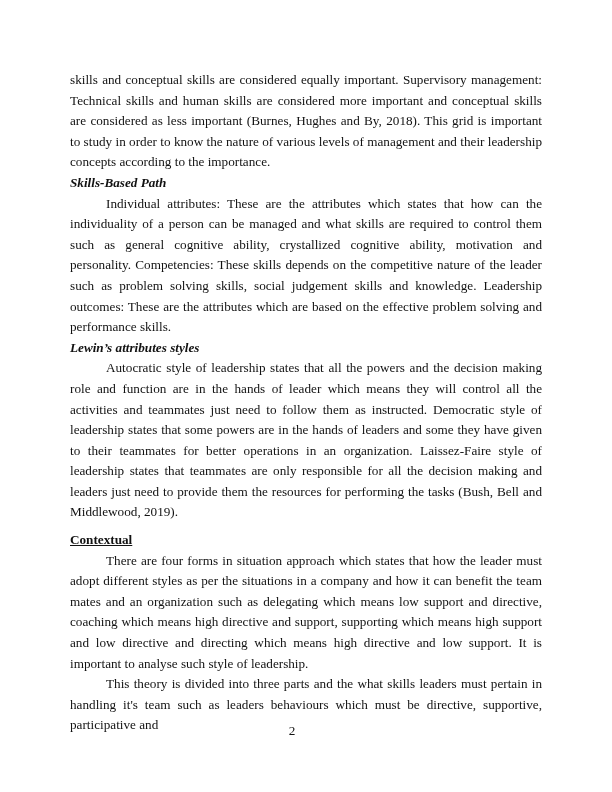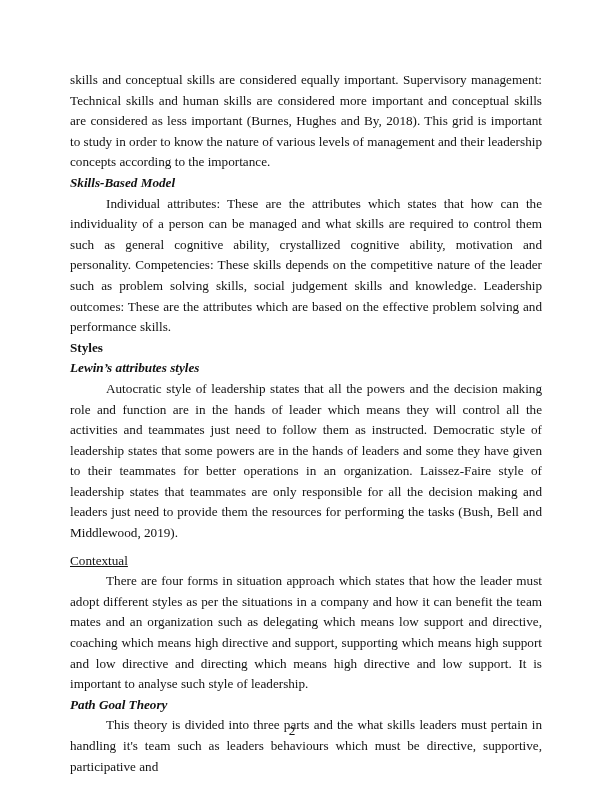--- a/index.html
+++ b/index.html
@@ -40,55 +40,53 @@
   }
   .h-bold-italic {
     font-weight: bold;
     font-style: italic;
   }
   .h-bold {
     font-weight: bold;
   }
   .h-underline {
     text-decoration: underline;
-    font-weight: normal;
+    font-weight: bold;
   }
   .gap-before {
     margin-top: 7px;
   }
   .page-number {
     position: absolute;
     bottom: 53px;
     left: 0;
     width: 100%;
     text-align: center;
     font-size: 13.2px;
   }
 </style>
 </head>
 <body>
 
 <div class="page">
   <div class="content">
     <p class="para">skills and conceptual skills are considered equally important. Supervisory management: Technical skills and human skills are considered more important and conceptual skills are considered as less important (Burnes, Hughes and By, 2018). This grid is important to study in order to know the nature of various levels of management and their leadership concepts according to the importance.</p>
 
-    <p class="heading h-bold-italic">Skills-Based Model</p>
+    <p class="heading h-bold-italic">Skills-Based Path</p>
 
     <p class="para indent">Individual attributes: These are the attributes which states that how can the individuality of a person can be managed and what skills are required to control them such as general cognitive ability, crystallized cognitive ability, motivation and personality. Competencies: These skills depends on the competitive nature of the leader such as problem solving skills, social judgement skills and knowledge. Leadership outcomes: These are the attributes which are based on the effective problem solving and performance skills.</p>
 
-    <p class="heading h-bold">Styles</p>
 
     <p class="heading h-bold-italic">Lewin’s attributes styles</p>
 
     <p class="para indent">Autocratic style of leadership states that all the powers and the decision making role and function are in the hands of leader which means they will control all the activities and teammates just need to follow them as instructed. Democratic style of leadership states that some powers are in the hands of leaders and some they have given to their teammates for better operations in an organization. Laissez-Faire style of leadership states that teammates are only responsible for all the decision making and leaders just need to provide them the resources for performing the tasks (Bush, Bell and Middlewood, 2019).</p>
 
     <p class="heading h-underline gap-before">Contextual</p>
 
 
     <p class="para indent">There are four forms in situation approach which states that how the leader must adopt different styles as per the situations in a company and how it can benefit the team mates and an organization such as delegating which means low support and directive, coaching which means high directive and support, supporting which means high support and low directive and directing which means  high directive and low support. It is important to analyse such style of leadership.</p>
 
-    <p class="heading h-bold-italic">Path Goal Theory</p>
 
     <p class="para indent">This theory is divided into three parts and the what skills leaders must pertain in handling it's team such as leaders behaviours which must be directive, supportive, participative and</p>
   </div>
 
   <div class="page-number">2</div>
 </div>
 
 </body></html>

